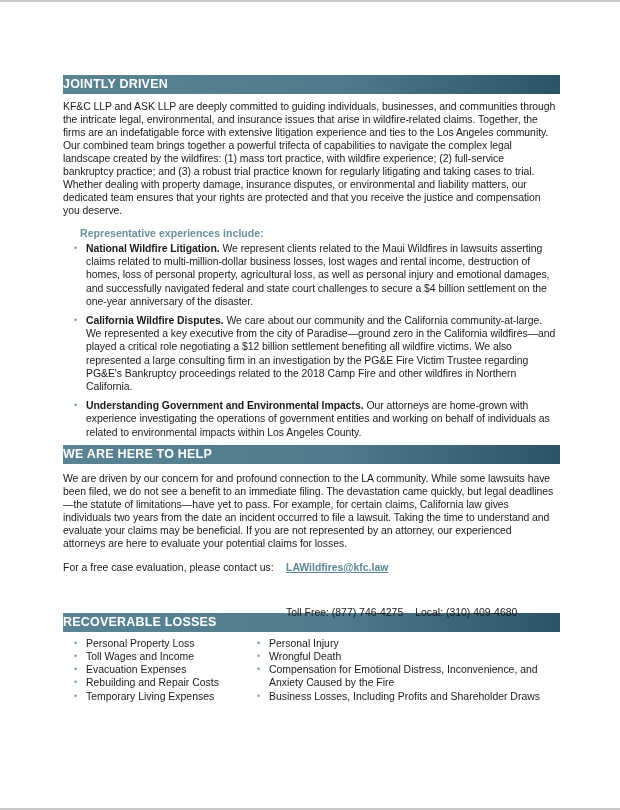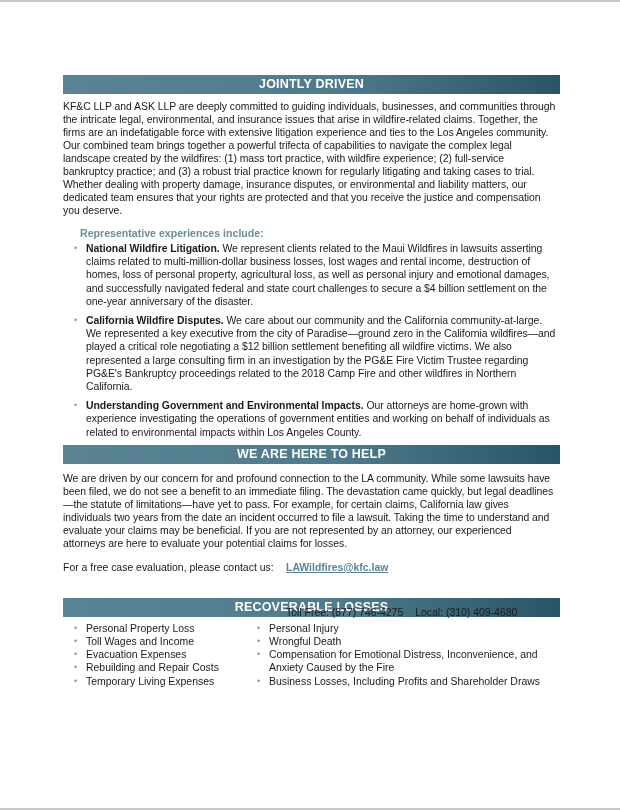--- a/index.html
+++ b/index.html
@@ -5,21 +5,21 @@
   html, body { margin: 0; padding: 0; background: #ffffff; }
   body {
     width: 620px; height: 810px; position: relative; overflow: hidden;
     font-family: "Liberation Sans", "DejaVu Sans", sans-serif;
     color: #1a1a1a;
   }
   .page-border-top { position: absolute; left: 0; top: 0; width: 620px; height: 2px; background: #c8c8c8; }
   .page-border-bottom { position: absolute; left: 0; bottom: 0; width: 620px; height: 2px; background: #c8c8c8; }
   .content { position: absolute; left: 63px; top: 75px; width: 497px; }
   .section-bar {
-    height: 19px; line-height: 19px; text-align: center;
+    height: 19px; line-height: 19px; text-align: left;
     color: #ffffff; font-weight: bold; font-size: 12.5px; letter-spacing: 0.2px;
     background: linear-gradient(to right, #5a8494 0%, #4f7b8c 55%, #2a5468 100%);
   }
   .para { font-size: 10.45px; line-height: 13px; margin: 6px 4px 0 0; letter-spacing: -0.05px; }
   .subhead { font-size: 10.6px; font-weight: bold; color: #6b8e9c; margin: 10px 0 3px 0; padding-left: 17px; }
   ul.exp { list-style: none; margin: 0; padding: 0; }
   ul.exp li { position: relative; padding-left: 23px; font-size: 10.45px; line-height: 13.2px; margin-bottom: 6px; letter-spacing: -0.05px; }
   ul.exp li .bullet { position: absolute; left: 11px; top: 0; color: #7a9aa8; font-size: 9px; }
   ul.exp li b { font-weight: bold; }
   .contact { font-size: 10.45px; line-height: 13.2px; margin-top: 11px; position: relative; height: 30px; }
@@ -62,21 +62,21 @@
   <div class="section-bar" style="margin-top:2px">WE ARE HERE TO HELP</div>
   <p class="para" style="margin-top:8px">We are driven by our concern for and profound connection to the LA community. While some lawsuits have been filed, we do not see a benefit to an immediate filing. The devastation came quickly, but legal deadlines—the statute of limitations—have yet to pass. For example, for certain claims, California law gives individuals two years from the date an incident occurred to file a lawsuit. Taking the time to understand and evaluate your claims may be beneficial. If you are not represented by an attorney, our experienced attorneys are here to evaluate your potential claims for losses.</p>
   <div class="contact">
     <span class="lbl">For a free case evaluation, please contact us:</span>
     <a class="email" href="mailto:LAWildfires@kfc.law">LAWildfires@kfc.law</a>
     <div class="phones">
       <span>Toll Free: (877) 746-4275</span><span>Local: (310) 409-4680</span>
     </div>
   </div>
 
-  <div class="section-bar" style="margin-top:7px">RECOVERABLE LOSSES</div>
+  <div class="section-bar" style="margin-top:22px">RECOVERABLE LOSSES</div>
   <div class="losses">
     <ul class="col-left">
       <li><span class="bullet">•</span><span>Personal Property Loss</span></li>
       <li><span class="bullet">•</span><span>Toll Wages and Income</span></li>
       <li><span class="bullet">•</span><span>Evacuation Expenses</span></li>
       <li><span class="bullet">•</span><span>Rebuilding and Repair Costs</span></li>
       <li><span class="bullet">•</span><span>Temporary Living Expenses</span></li>
     </ul>
     <ul class="col-right">
       <li><span class="bullet">•</span><span>Personal Injury</span></li>

